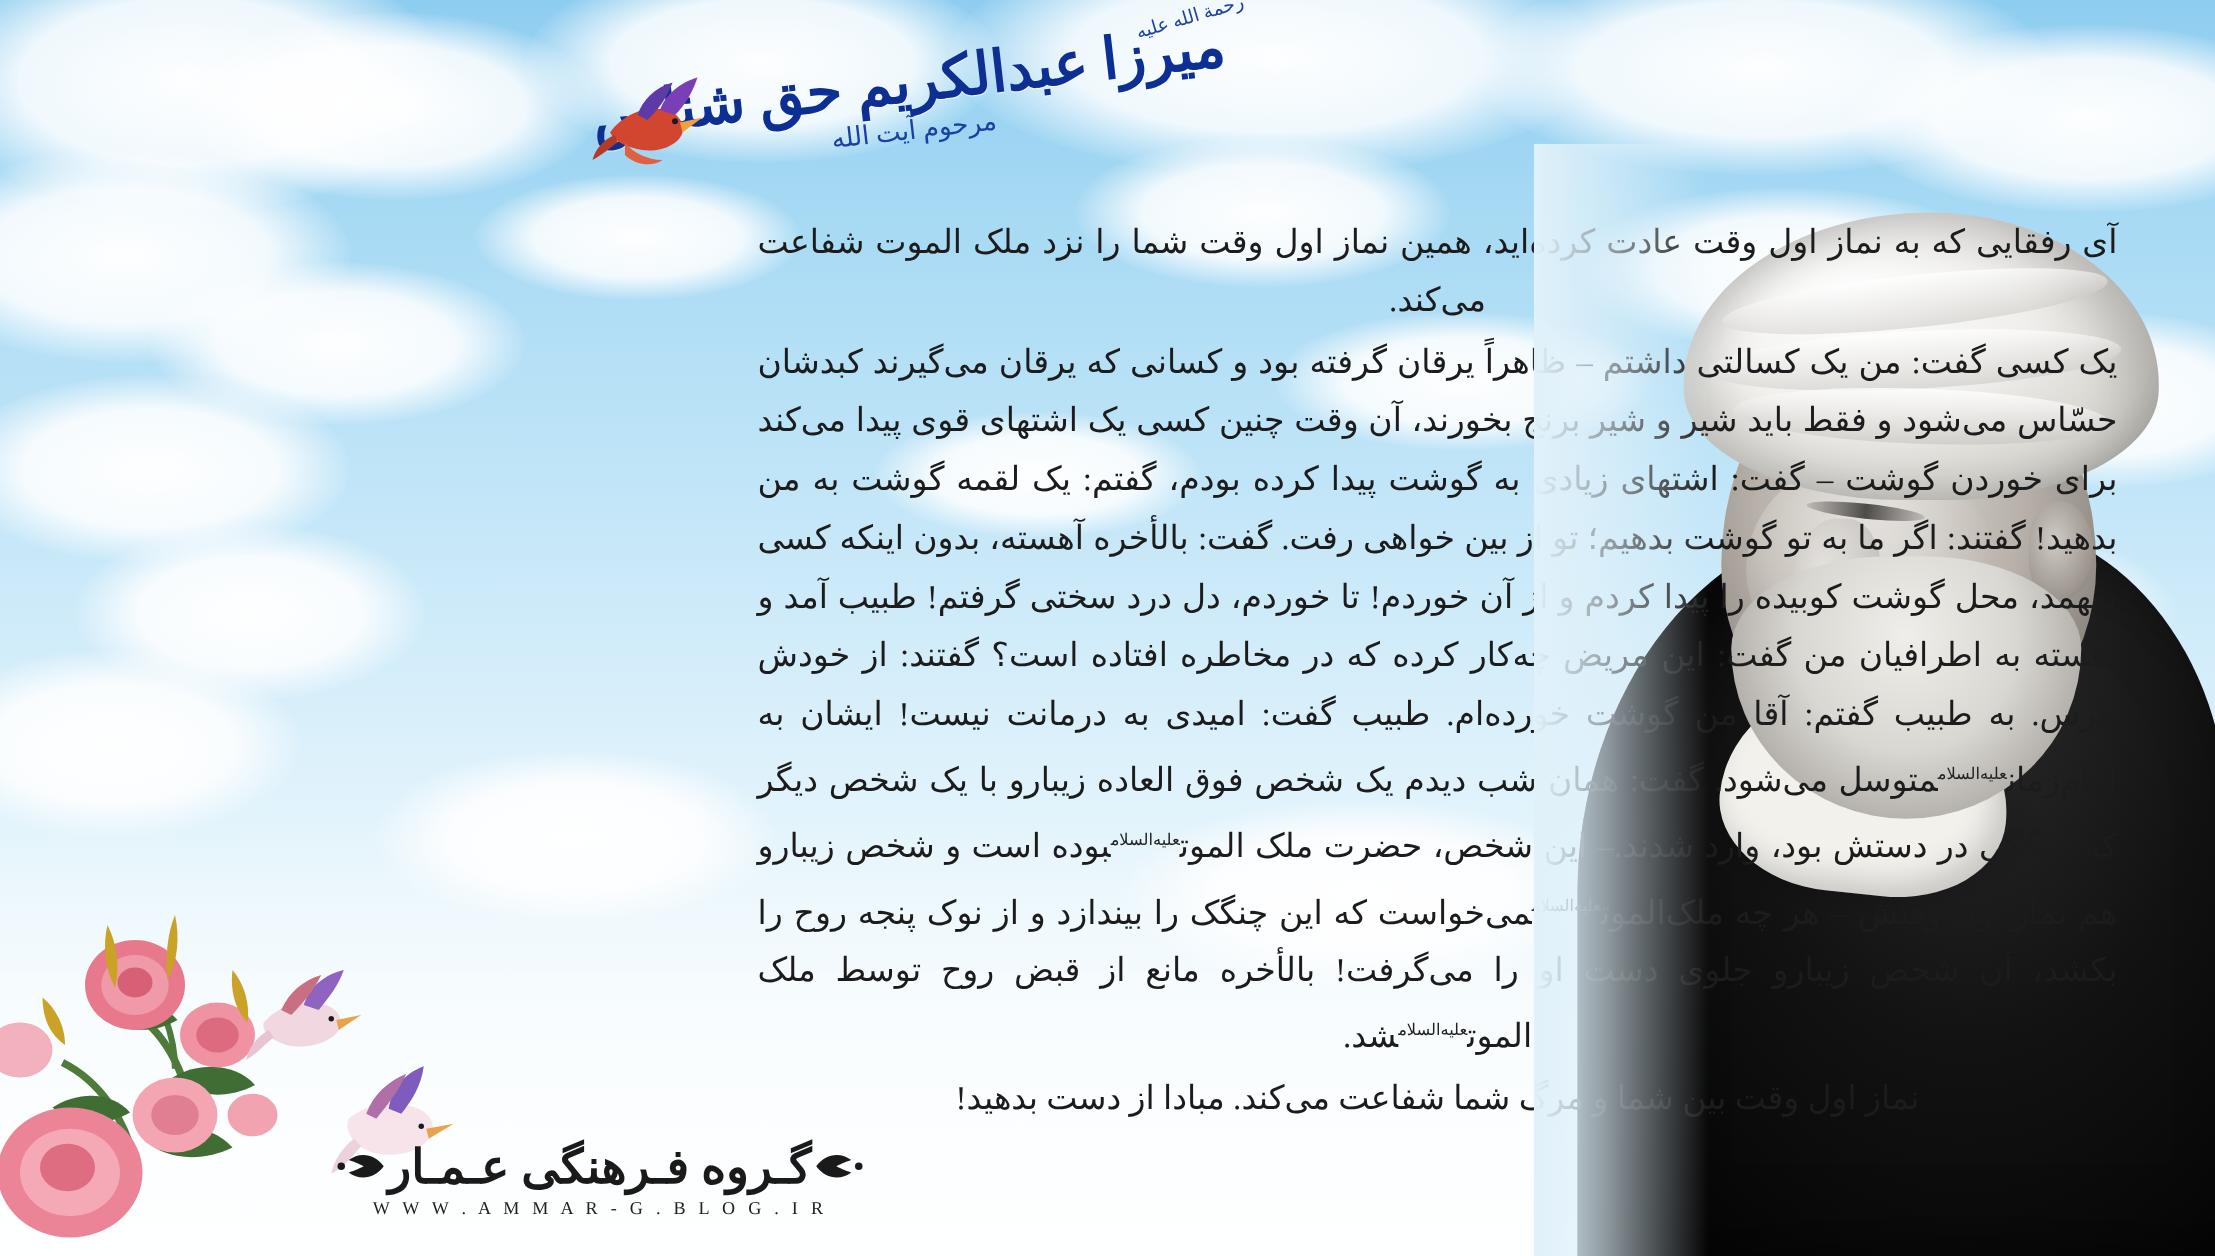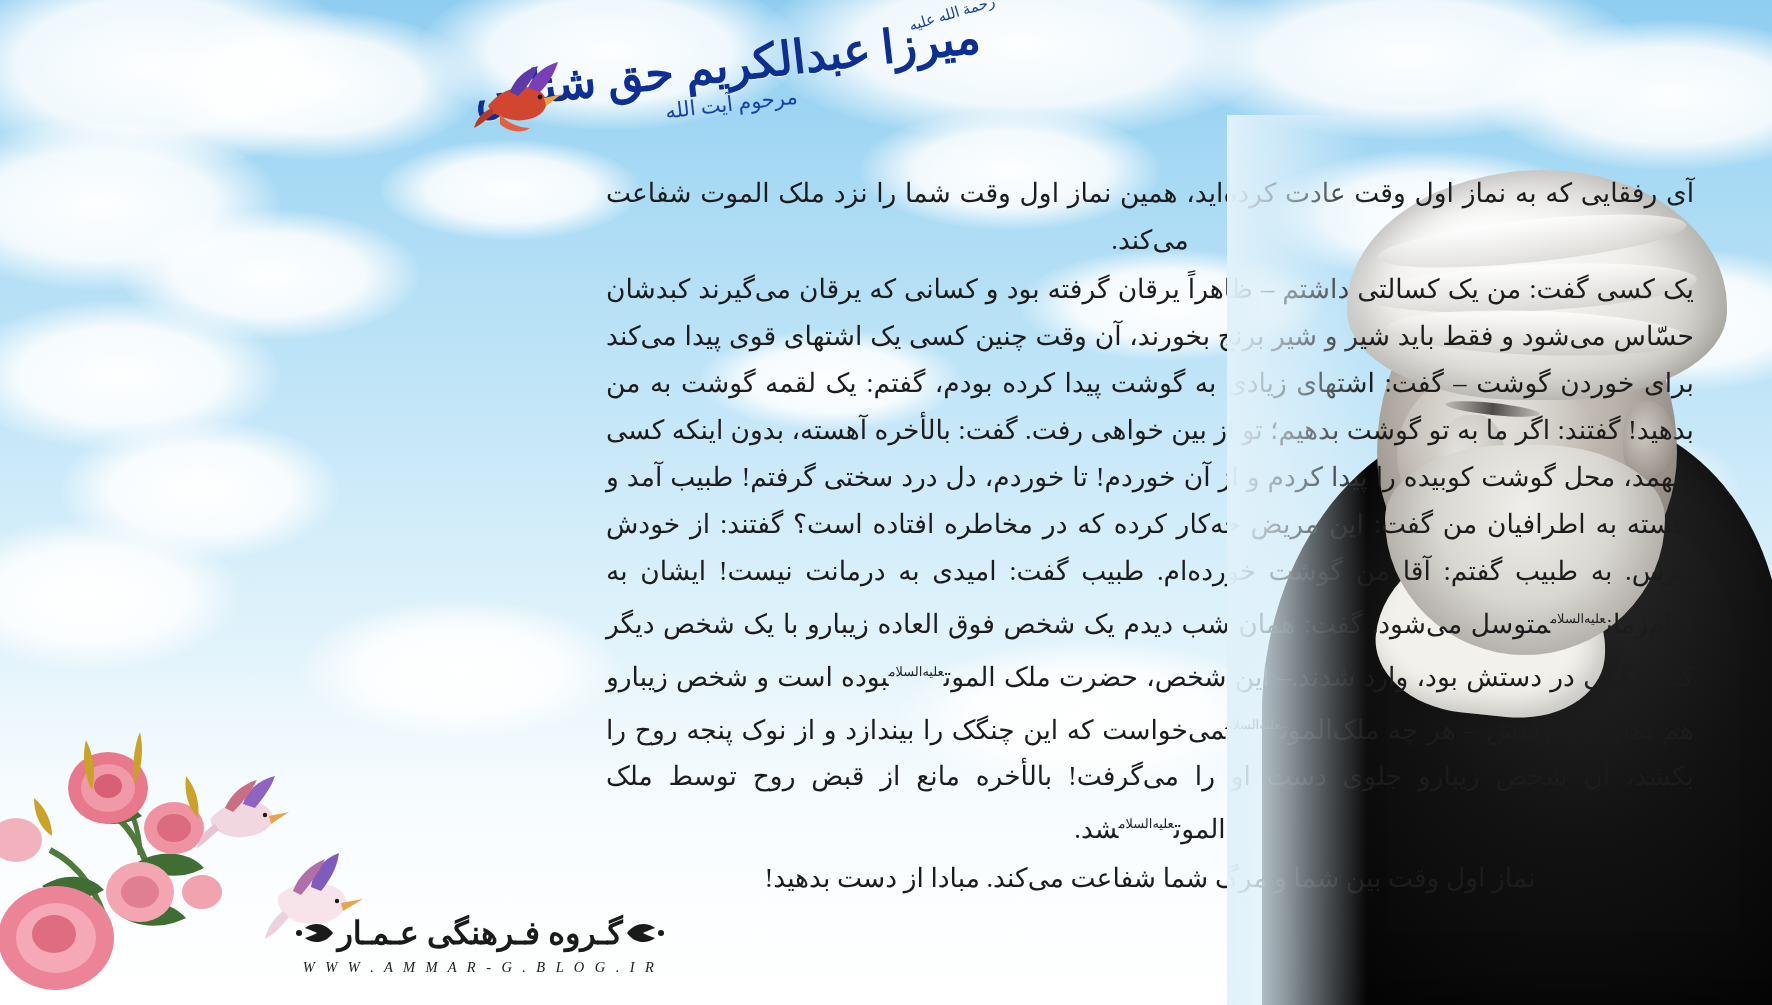--- a/index.html
+++ b/index.html
@@ -265,39 +265,38 @@
     direction: rtl;
   }
   .logo-band {
     position: relative;
     height: 52px;
     display: flex;
     align-items: center;
     justify-content: center;
   }
   .logo-text {
-    font-size: 32px;
+    font-size: 38px;
     font-weight: bold;
     color: #1a1a1a;
     letter-spacing: 5px;
     white-space: nowrap;
   }
   .orn {
     width: 44px;
     height: 34px;
     color: #1a1a1a;
     flex: 0 0 auto;
   }
   .site {
     font-size: 14.5px;
     letter-spacing: 3.4px;
     color: #202020;
     direction: ltr;
     font-family: "Liberation Serif", serif;
-    font-style: italic;
   }
 </style>
 </head>
 <body>
 
 <div id="poster">
 
   <div>
     <div class="cloud c1"></div>
     <div class="cloud c2"></div>

